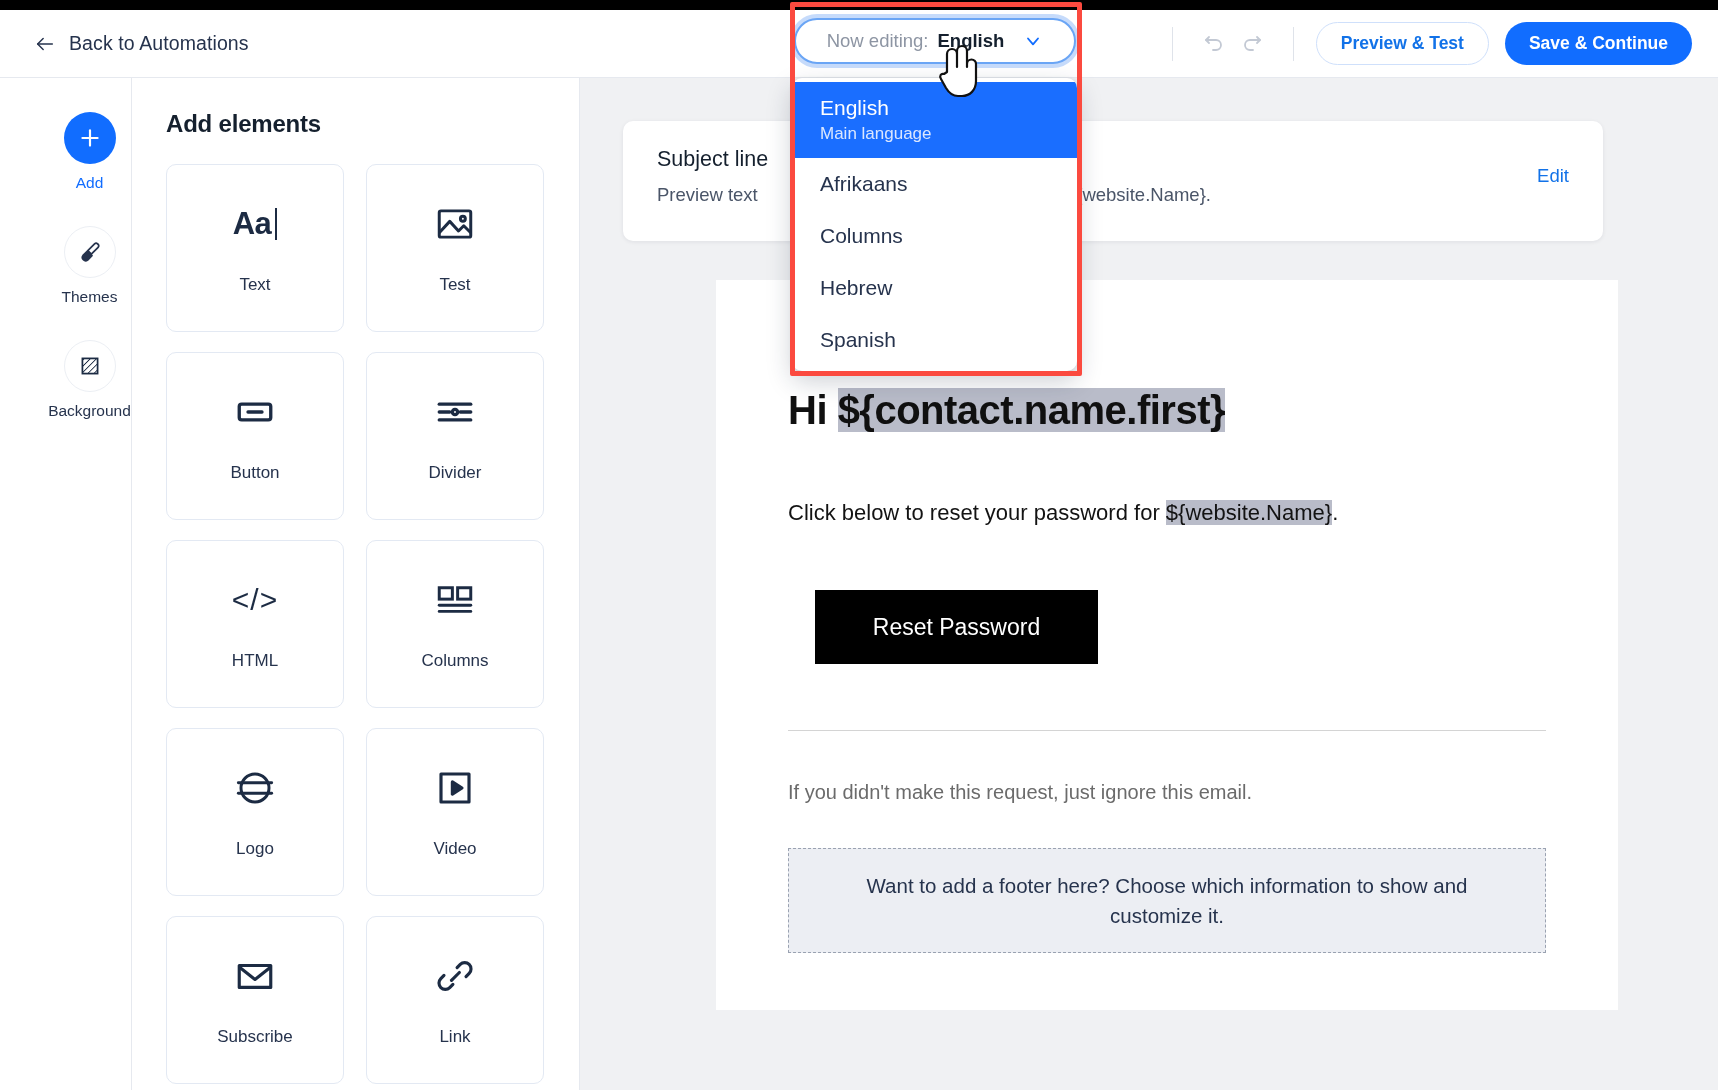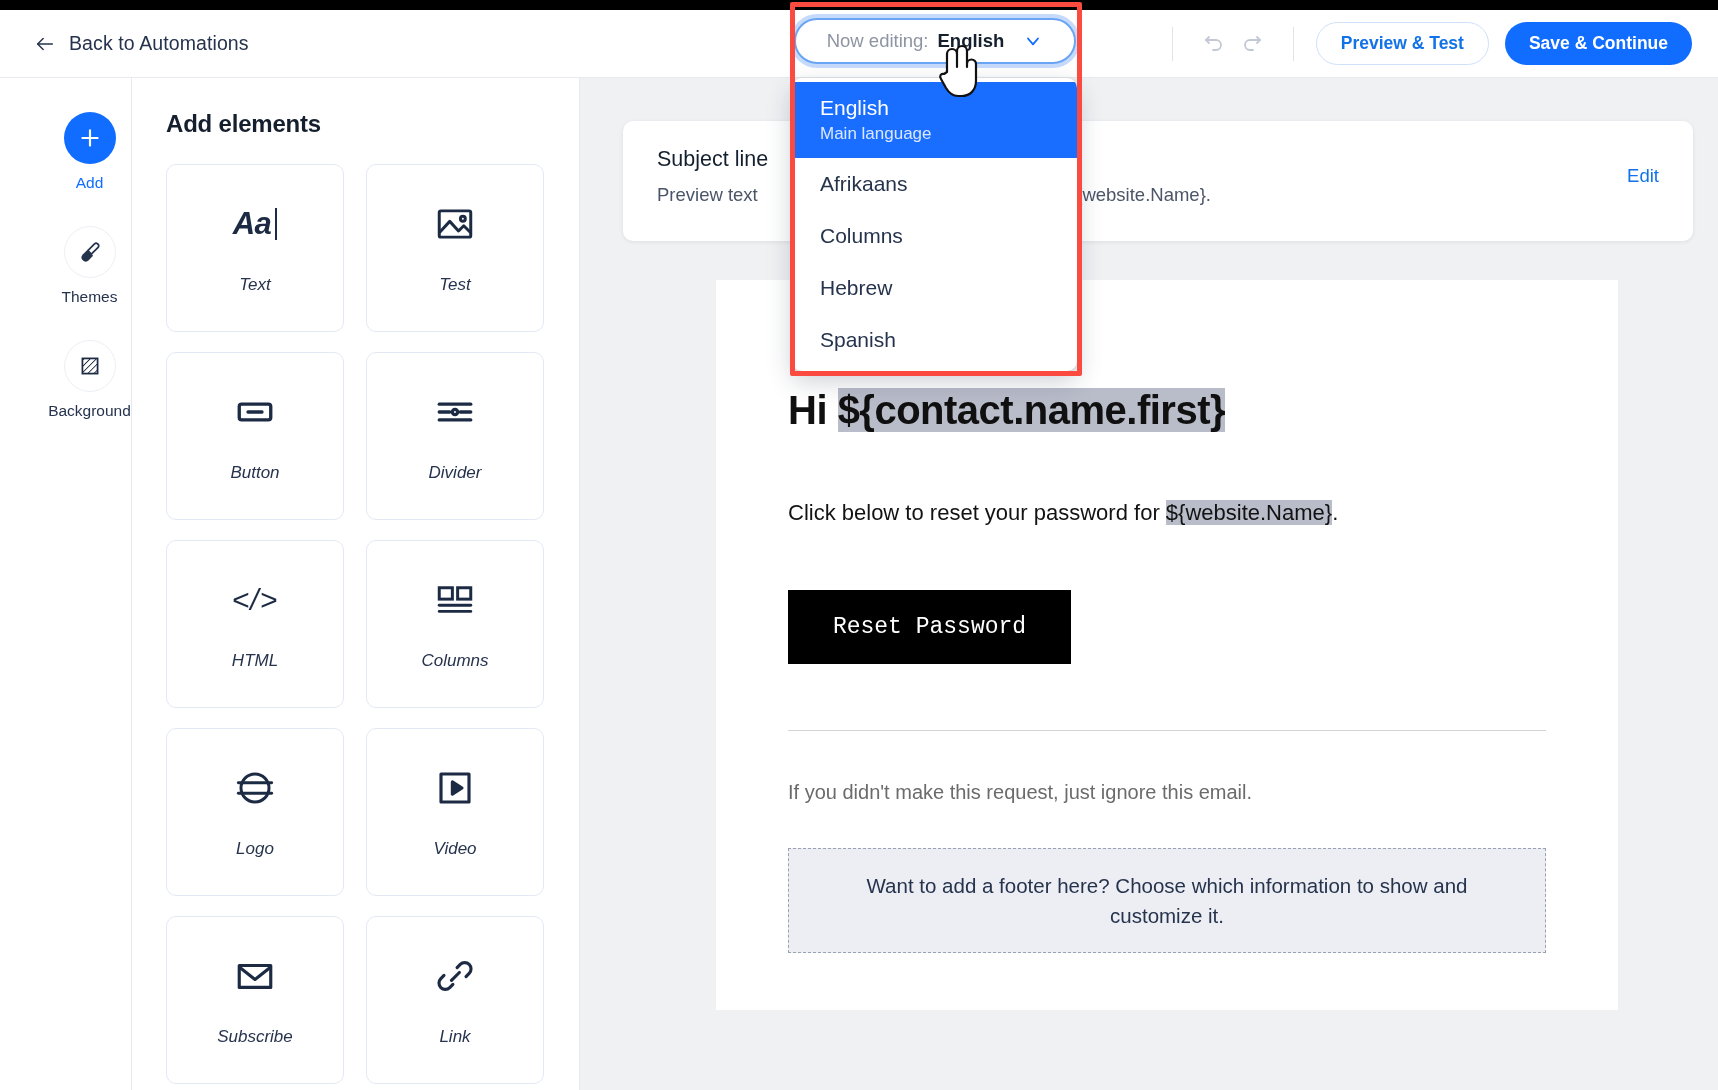--- a/index.html
+++ b/index.html
@@ -117,37 +117,37 @@
     background:#fff; border-right:1px solid #e6e9ef;
     padding:32px 36px 0 34px; overflow:hidden;
   }
   .panel-title { font-size:24px; font-weight:700; color:#15202e; margin-bottom:26px; letter-spacing:-.2px; }
   .grid {
     display:grid; grid-template-columns:178px 178px; gap:20px 22px;
   }
   .ecard {
     height:168px; border:1px solid #e3e9f3; border-radius:10px;
     background:#fff; display:flex; flex-direction:column;
-    align-items:center; justify-content:center; gap:28px; cursor:pointer;font-style:italic;
+    align-items:center; justify-content:center; gap:28px; cursor:pointer;
   }
   .ecard .glyph { color:#1c2b43; display:flex; align-items:center; justify-content:center; height:46px; }
   .ecard .glyph svg { width:42px; height:42px; }
   .ecard .aa { font-size:31px; font-weight:700; color:#1c2b43; letter-spacing:-.5px; }
   .ecard .code { font-size:30px; font-weight:500; color:#1c2b43; letter-spacing:1px; }
   .ecard .cap { font-size:17px; color:#26334d; }
 
   
   .canvas {
     position:absolute; left:580px; top:78px; width:1138px; height:1012px;
     background:#f0f1f3;
   }
 
   
   .subject-card {
-    position:absolute; left:43px; top:43px; width:1070px; height:120px;
+    position:absolute; left:43px; top:43px; width:980px; height:120px;
     background:#fff; border-radius:10px; box-shadow:0 1px 4px rgba(20,30,50,.08);
     padding:26px 34px;
   }
   .subject-title { font-size:21.5px; color:#15202e; margin-bottom:12px; }
   .subject-preview { font-size:18.5px; color:#4a5568; }
   .subject-edit {
     position:absolute; right:34px; top:44px;
     font-size:18.5px; color:#1272e8; cursor:pointer;
   }
 
@@ -161,21 +161,21 @@
     font-size:40px; font-weight:700; color:#101010; letter-spacing:-.5px;
     line-height:1.2; margin-top:58px;
   }
   .var-hl { background:#b9bcc9; }
   .email-p {
     font-size:22px; color:#131313; margin-top:66px;
   }
   .reset-btn {
     margin-top:64px; width:283px; height:74px; background:#000000;
     color:#fff; font-size:23px; display:flex; align-items:center; justify-content:center;
-    cursor:pointer; border:none; font-family:Liberation Mono, monospace;
+    cursor:pointer; border:none; font-family:Liberation Sans, sans-serif;margin-left:27px;
   }
   .email-hr { margin-top:66px; height:1px; background:#d4d4d4; width:100%; }
   .email-note { margin-top:50px; font-size:20px; color:#6b6b6b; }
   .footer-box {
     margin-top:44px; width:100%; min-height:96px;
     background:#eceef3; border:1px dashed #9aa2b1;
     display:flex; align-items:center; justify-content:center;
     text-align:center; padding:22px 40px; cursor:pointer;
   }
   .footer-box span { font-size:20.5px; color:#26334d; line-height:1.45; }

